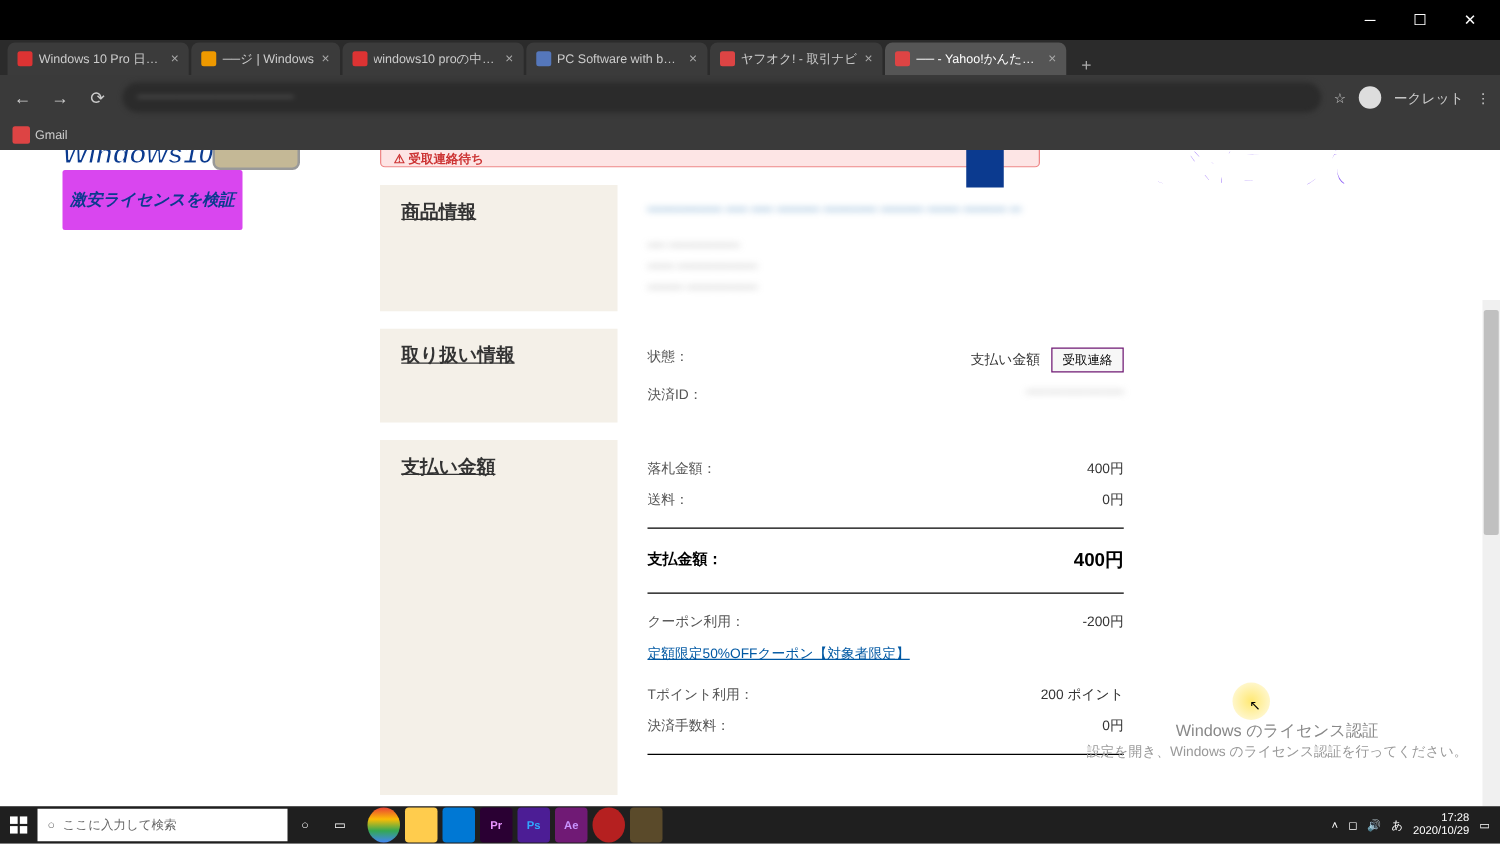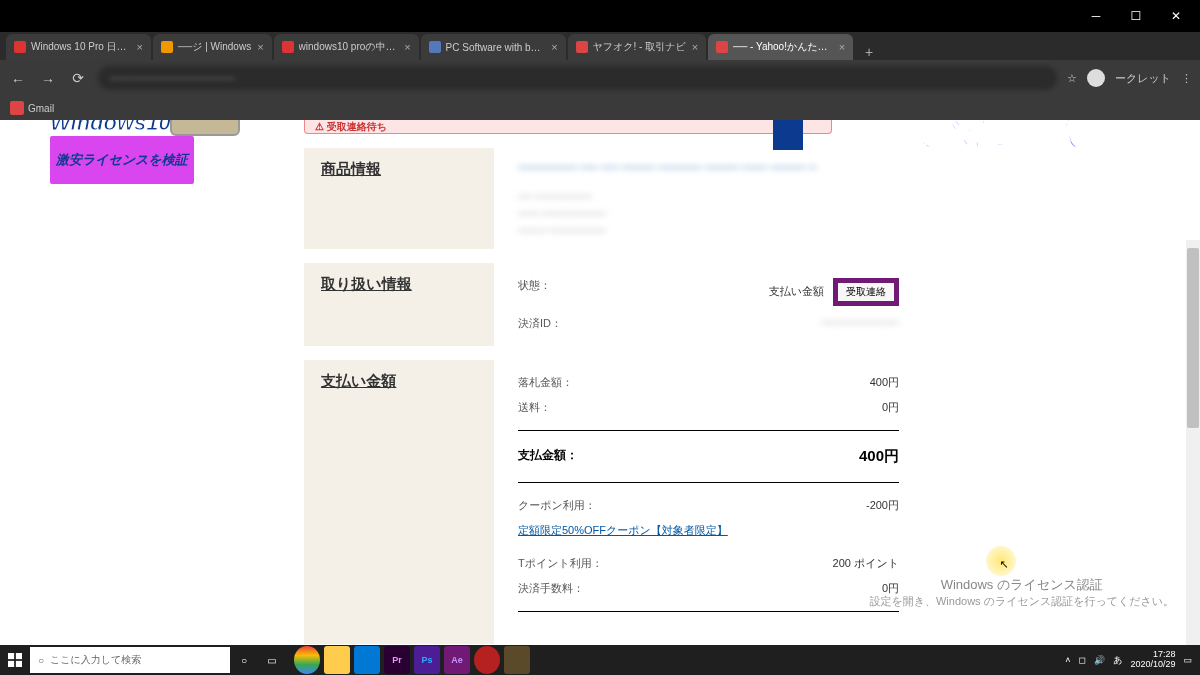--- a/index.html
+++ b/index.html
@@ -44,21 +44,21 @@
 .section { display: flex; margin-bottom: 14px; }
 .sec-label { width: 190px; background: #f4f0e8; padding: 12px 17px; font-size: 15px; font-weight: bold; color: #333; text-decoration: underline; }
 .sec-body { flex: 1; padding: 10px 0 10px 24px; font-size: 11px; }
 
 .prod-title { color: #0058a3; font-size: 12px; font-weight: bold; filter: blur(3px); line-height: 1.5; }
 .prod-meta { margin-top: 12px; font-size: 10px; color: #777; filter: blur(3px); line-height: 1.7; }
 
 .row { display: flex; justify-content: space-between; padding: 5px 0; font-size: 11px; color: #333; }
 .row .k { color: #555; }
 .blurv { filter: blur(3px); color: #888; }
-.btn-small { border: 5px solid #701a75; padding: 2px 8px; font-size: 10px; background: #f7f7f7; margin-left: 6px; cursor: pointer; }
+.btn-small { border: 1px solid #701a75; padding: 2px 8px; font-size: 10px; background: #f7f7f7; margin-left: 6px; cursor: pointer; }
 
 .hr { border-top: 1px solid #000; margin: 10px 0; }
 .total-row { display: flex; justify-content: space-between; font-size: 12px; font-weight: bold; padding: 6px 0; }
 .link { color: #0058a3; text-decoration: underline; text-align: right; }
 
 .win-activate { position: absolute; right: 26px; bottom: 36px; text-align: center; color: #999; font-size: 11px; }
 .win-activate .t { font-size: 13px; color: #888; }
 
 .cursor-highlight { position: absolute; left: 986px; top: 426px; width: 30px; height: 30px; background: radial-gradient(circle, rgba(255,230,100,0.9), rgba(255,230,100,0.1)); border-radius: 50%; display: flex; align-items: center; justify-content: center; }
 .cursor { font-size: 11px; color: #000; transform: translate(3px, 3px); }

